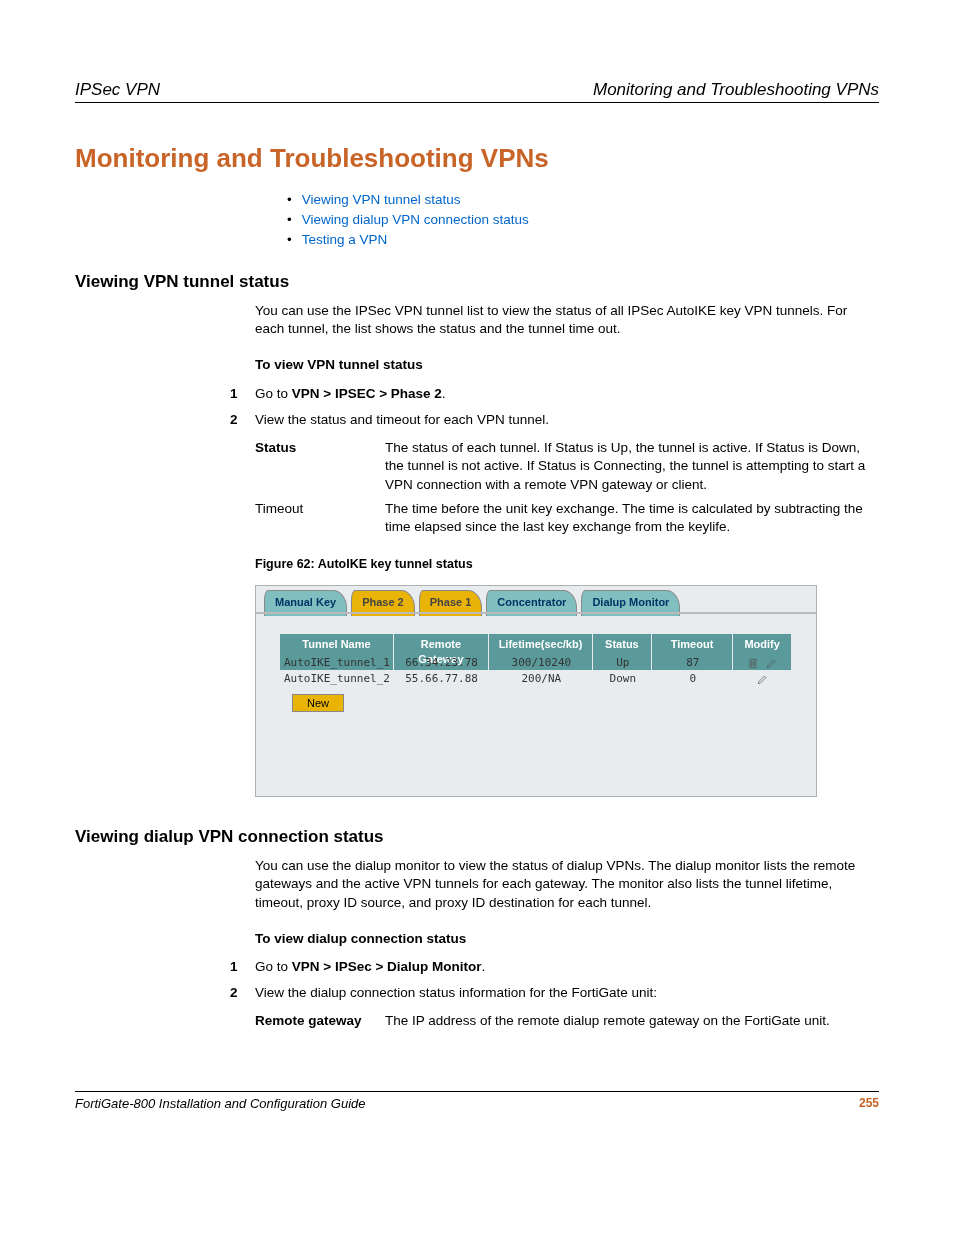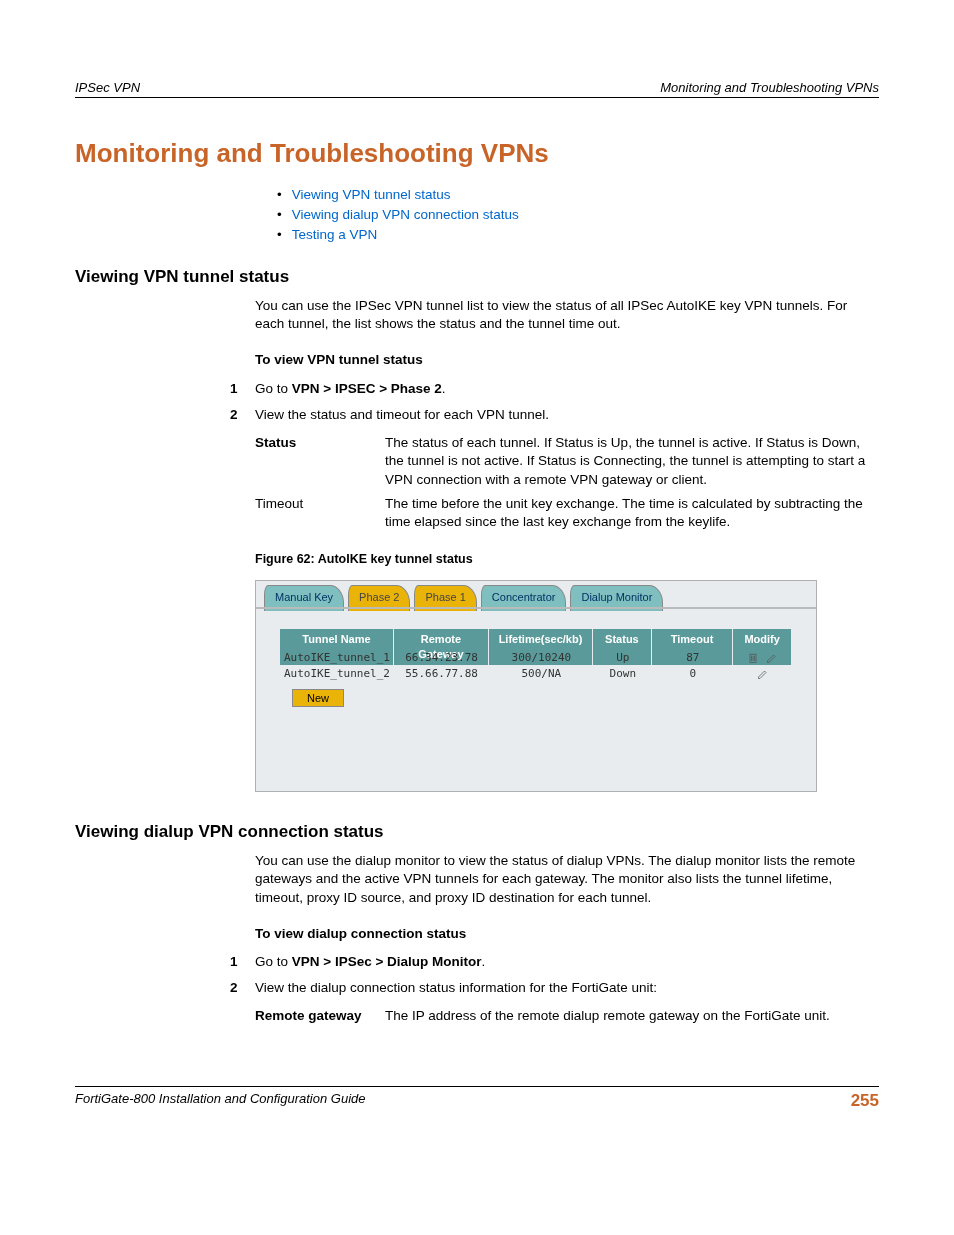--- a/index.html
+++ b/index.html
@@ -9,39 +9,39 @@
     background: #fff;
     margin: 0;
     padding: 80px 75px 40px 75px;
     width: 954px;
     box-sizing: border-box;
   }
   .header-row {
     display: flex;
     justify-content: space-between;
     font-style: italic;
-    font-size: 13px;
+    font-size: 17px;
     border-bottom: 1.5px solid #000;
     padding-bottom: 2px;
     margin-bottom: 40px;
   }
   h1 {
     color: #c86428;
     font-weight: bold;
     font-size: 26px;
     margin: 0 0 18px 0;
   }
   .toc {
     margin-left: 200px;
     margin-bottom: 25px;
   }
   .toc-item {
     color: #0066cc;
     font-size: 13.5px;
-    margin: 5px 2px;
+    margin: 5px 12px;
   }
   .bullet { color: #000; margin-right: 10px;}
   h2 {
     font-weight: bold;
     font-size: 17px;
     margin: 18px 0 10px 0;
   }
   .body-block {
     margin-left: 180px;
     font-size: 13.5px;
@@ -63,21 +63,21 @@
   .fig-caption { font-weight:bold; font-size:12.5px; margin: 20px 0 12px 0;}
   .screenshot {
     border: 1px solid #b0b0b0;
     background: #e8ecee;
     width: 560px;
     height: 210px;
     position: relative;
     overflow: hidden;
   }
   .tabs {
-    position: absolute; top:4px; left:8px; display:flex; font-size:11px; font-weight:normal;
+    position: absolute; top:4px; left:8px; display:flex; font-size:11px; font-weight:bold;
   }
   .tab {
     padding: 4px 10px 6px 10px;
     border: 1px solid #888;
     border-bottom: none;
     margin-right: 4px;
     border-top-left-radius: 4px 10px;
     border-top-right-radius: 14px 18px;
     position: relative;
   }
@@ -103,21 +103,21 @@
   }
   .icon-tiny { width:12px; height:12px; display:inline-block; vertical-align:middle;}
   .footer-row {
     display:flex; justify-content:space-between;
     border-top:1.5px solid #000;
     margin-top: 60px;
     padding-top:4px;
     font-size:13px;
   }
   .footer-left { font-style:italic;}
-  .footer-right { color:#c86428; font-weight:bold; font-size:17px;}
+  .footer-right { color:#c86428; font-weight:bold; font-size:12px;}
 </style>
 </head>
 <body>
 
 <div class="header-row">
   <span>IPSec VPN</span>
   <span>Monitoring and Troubleshooting VPNs</span>
 </div>
 
 <h1>Monitoring and Troubleshooting VPNs</h1>
@@ -183,21 +183,21 @@
             <line x1="10" y1="5" x2="10" y2="12" stroke="#555"></line>
           </svg>
         <svg class="icon-tiny" viewBox="0 0 16 16">
             <path d="M2 12 L10 4 L12 6 L4 14 L2 14 Z" fill="none" stroke="#555"></path>
           </svg>
       </div>
     </div>
     <div class="tr" style="top:84px">
       <div class="td" style="width:110px;text-align:center">AutoIKE_tunnel_2</div>
       <div class="td" style="width:95px">55.66.77.88</div>
-      <div class="td" style="width:105px">500/NA</div>
+      <div class="td" style="width:105px">200/NA</div>
       <div class="td" style="width:55px">Down</div>
       <div class="td" style="width:80px">0</div>
       <div class="td" style="width:55px">
         <svg class="icon-tiny" viewBox="0 0 16 16">
             <path d="M2 12 L10 4 L12 6 L4 14 L2 14 Z" fill="none" stroke="#555"></path>
           </svg>
       </div>
     </div>
     <button class="new-btn">New</button>
   </div>

